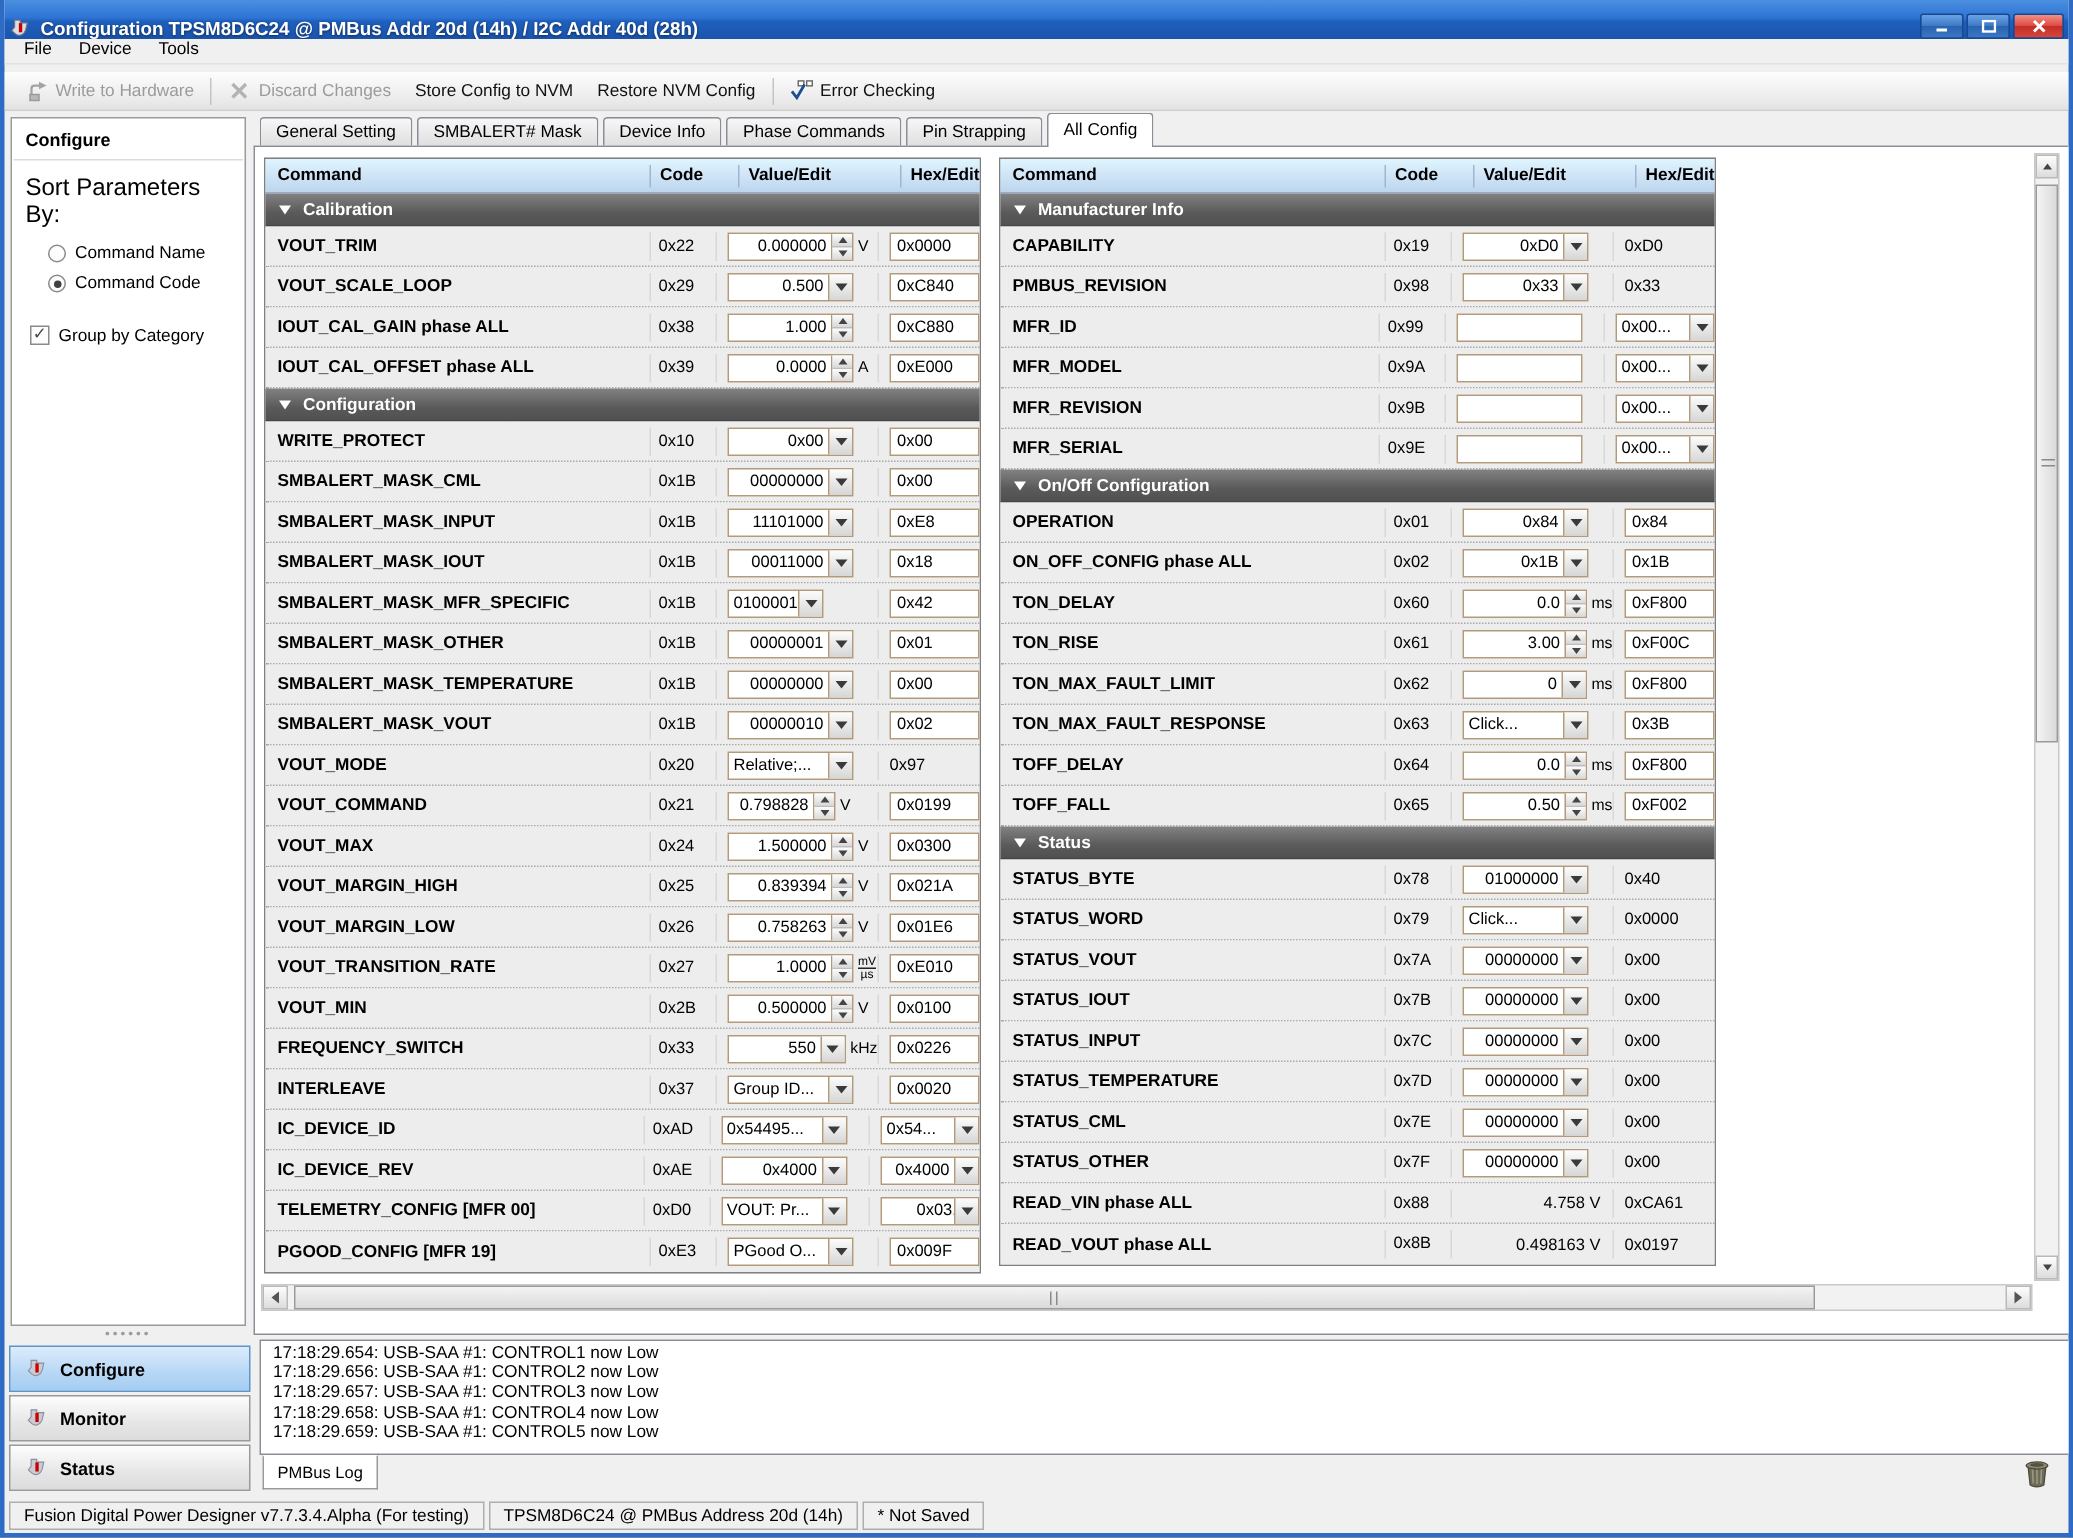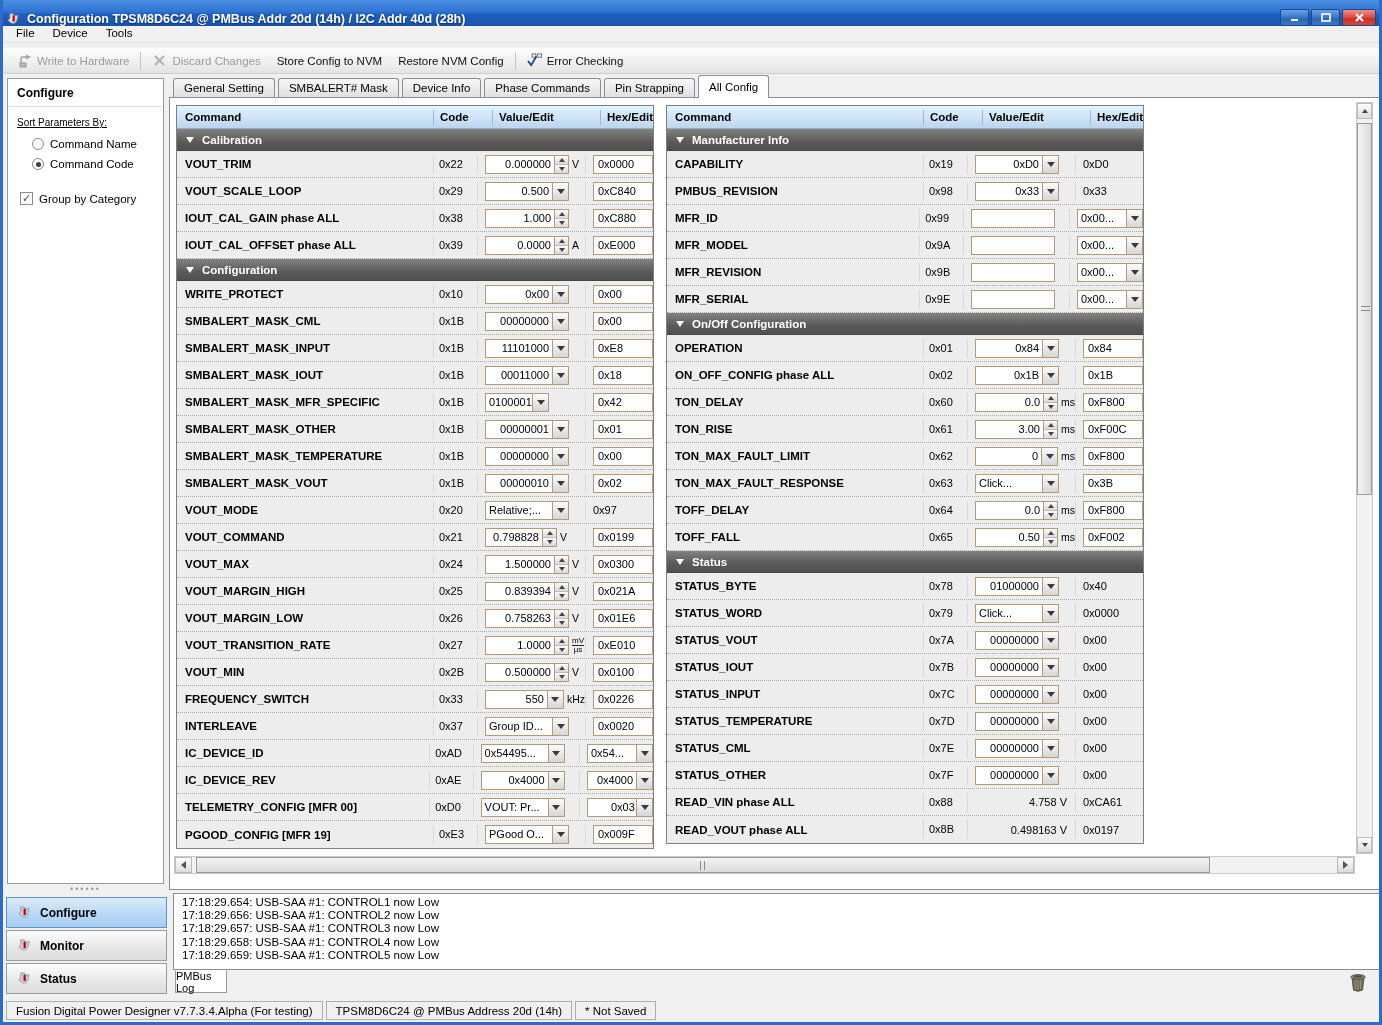--- a/index.html
+++ b/index.html
@@ -26,21 +26,21 @@
     border-bottom:1px solid #cdcdcd;display:flex;align-items:center;padding-left:6px;}
   .tool{display:flex;align-items:center;gap:5px;font-size:11.5px;padding:3px 8px;color:#111;}
   .tool.disabled{color:#9b9b9b;}
   .tool-sep{width:1px;height:18px;background:#c4c4c4;margin:0 3px;}
   .tool-icon{display:inline-flex;width:15px;height:15px;align-items:center;justify-content:center;}
   
   .side-panel{position:absolute;left:4px;top:78px;width:157px;height:806px;background:#fff;
     border:1px solid #9a9a9a;}
   .side-title{font-size:12px;font-weight:bold;padding:7px 9px 6px;}
   .side-rule{height:1px;background:#dcdcdc;margin:0 1px;}
-  .sort-label{font-size:10px;padding:10px 9px 6px;text-decoration:underline;}
+  .sort-label{font-size:16px;padding:10px 9px 6px;}
   .radio-row{display:flex;align-items:center;gap:6px;padding:4px 0 4px 24px;font-size:11.5px;}
   .radio{width:12px;height:12px;border-radius:50%;border:1px solid #8a8a8a;background:#fdfdfd;
     display:flex;align-items:center;justify-content:center;}
   .radio .dot{width:5px;height:5px;border-radius:50%;background:#3f3f3f;}
   .check-row{display:flex;align-items:center;gap:6px;padding:18px 0 4px 12px;font-size:11.5px;}
   .cb{width:13px;height:13px;border:1px solid #8a8a8a;background:#fdfdfd;
     display:flex;align-items:center;justify-content:center;font-size:11px;color:#444;line-height:11px;}
   .splitter-dots{position:absolute;left:4px;top:885px;width:157px;text-align:center;
     color:#9a9a9a;font-size:9px;letter-spacing:2px;line-height:8px;}
   
@@ -125,21 +125,21 @@
     border-right:5px solid #555;}
   .tri-r{width:0;height:0;border-top:4px solid transparent;border-bottom:4px solid transparent;
     border-left:5px solid #555;}
   
   .log-panel{position:absolute;left:170px;top:893px;width:1382px;height:77px;background:#fff;
     border:1px solid #8a8d96;}
   .log-lines{padding:2px 8px;font-size:11.5px;line-height:13.2px;}
   .log-scroll{position:absolute;right:1px;top:1px;bottom:1px;width:17px;background:#f2f2f2;
     border-left:1px solid #d5d5d5;}
   .log-scroll .sbtn{width:15px;}
-  .log-tab{position:absolute;left:172px;top:970px;width:52px;height:23px;background:#fff;
+  .log-tab{position:absolute;left:172px;top:970px;width:77px;height:23px;background:#fff;
     border:1px solid #9a9a9a;border-top:1px solid #fff;font-size:11px;display:flex;
     align-items:center;justify-content:center;}
   .trash{position:absolute;left:1344px;top:971px;width:22px;height:22px;display:flex;
     align-items:center;justify-content:center;}
   
   .statusbar{position:absolute;left:1px;top:1000px;width:1374px;height:20px;display:flex;gap:3px;
     padding:1px 0 0 2px;background:#f0f0f0;}
   .seg{border:1px solid #aeaeae;background:#f0f0f0;font-size:11.5px;display:flex;align-items:center;
     padding:0 9px;white-space:nowrap;}
 </style>

